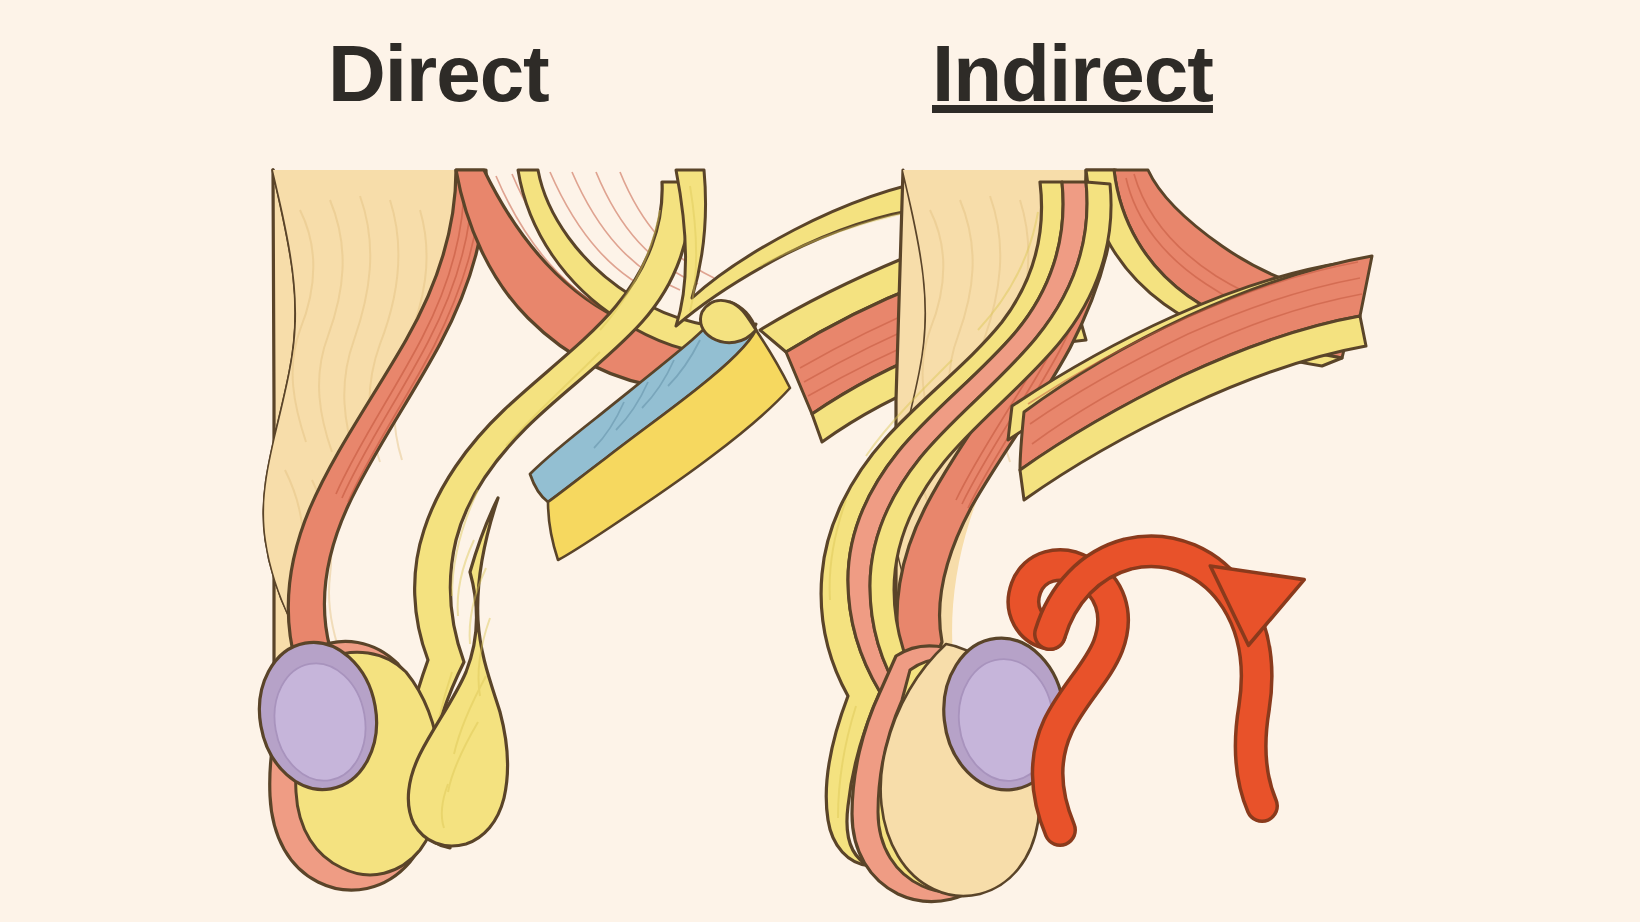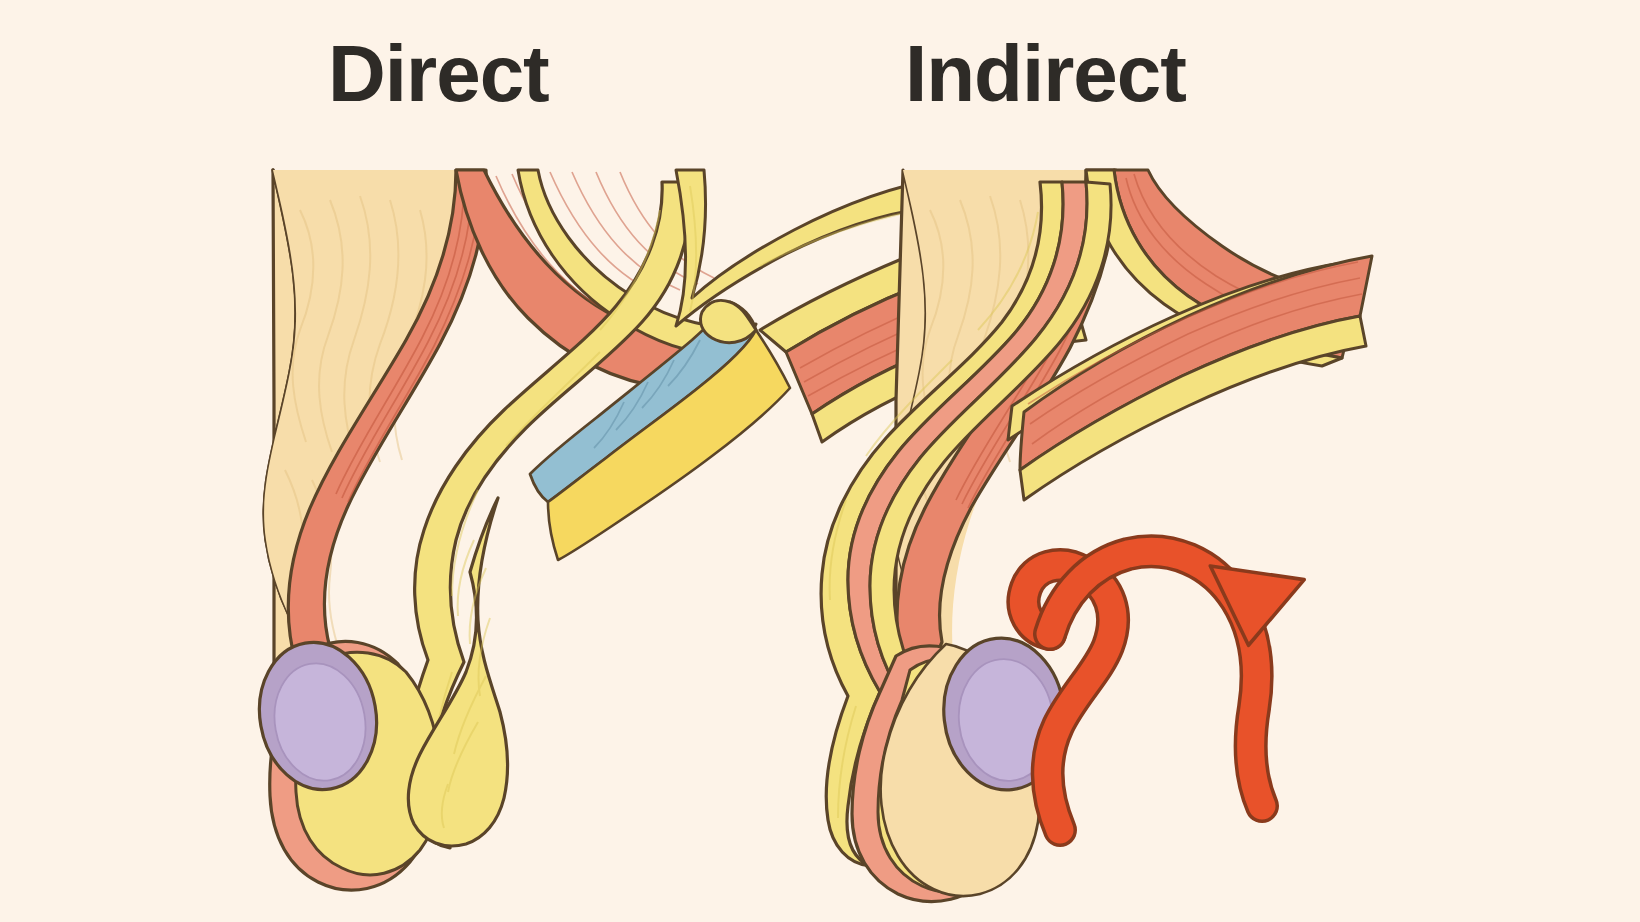--- a/index.html
+++ b/index.html
@@ -21,21 +21,21 @@
     position: absolute;
     top: 34px;
     font-size: 80px;
     font-weight: 700;
     letter-spacing: -1px;
     color: #2e2b27;
     line-height: 1;
     white-space: nowrap;
   }
   #title-direct { left: 328px; }
-  #title-indirect { left: 905px; }
+  #title-indirect { left: 932px; text-decoration: underline; }
   .panel-svg {
     position: absolute;
     top: 0;
     left: 0;
     width: 1640px;
     height: 922px;
     pointer-events: none;
   }
 </style>
 </head>

